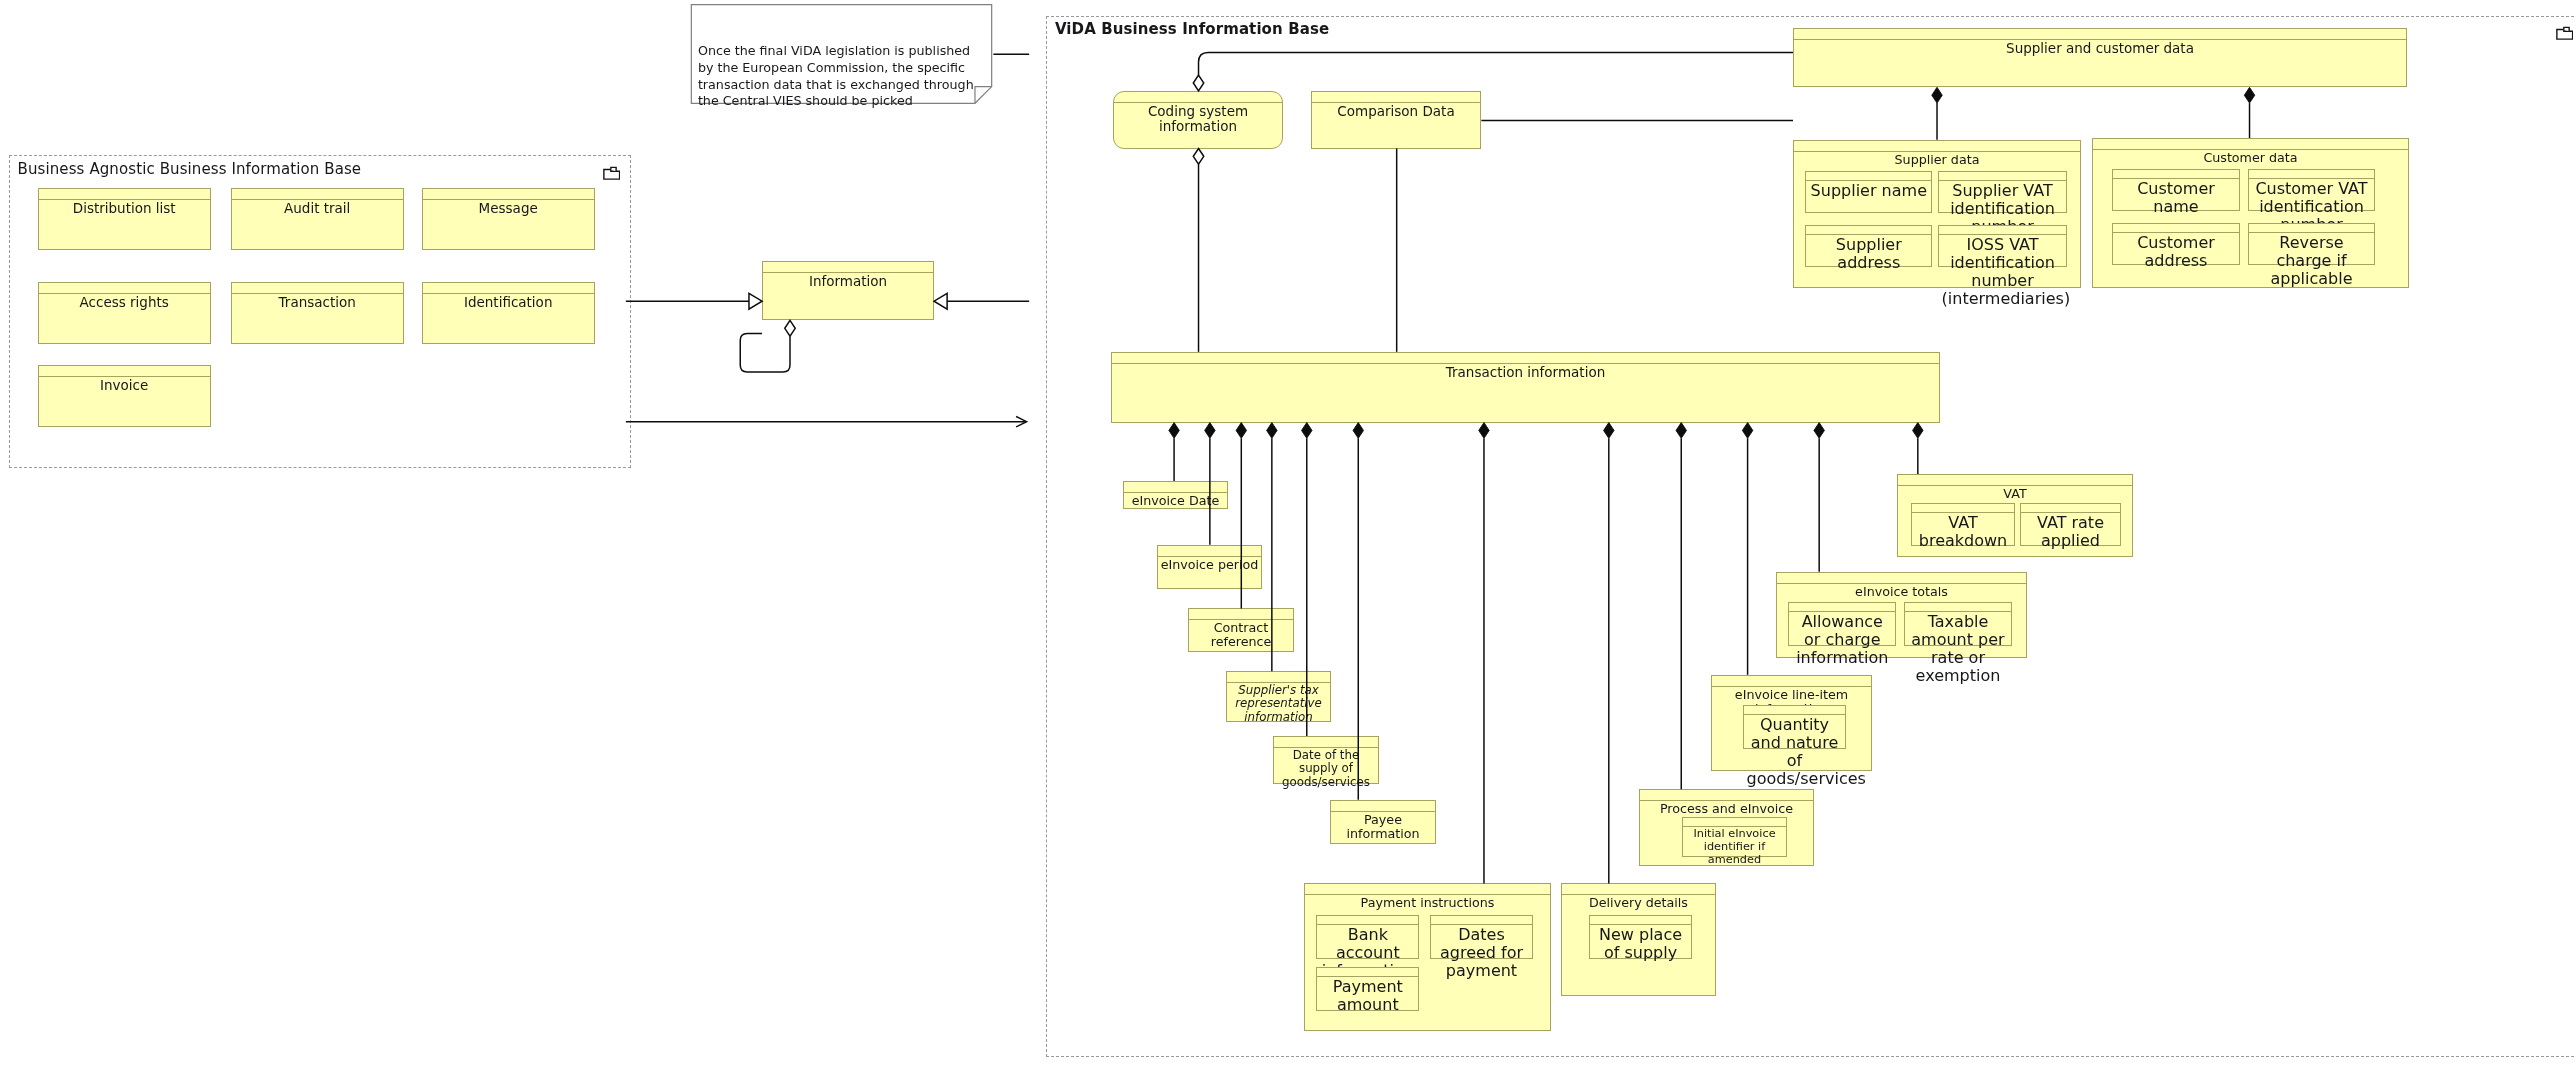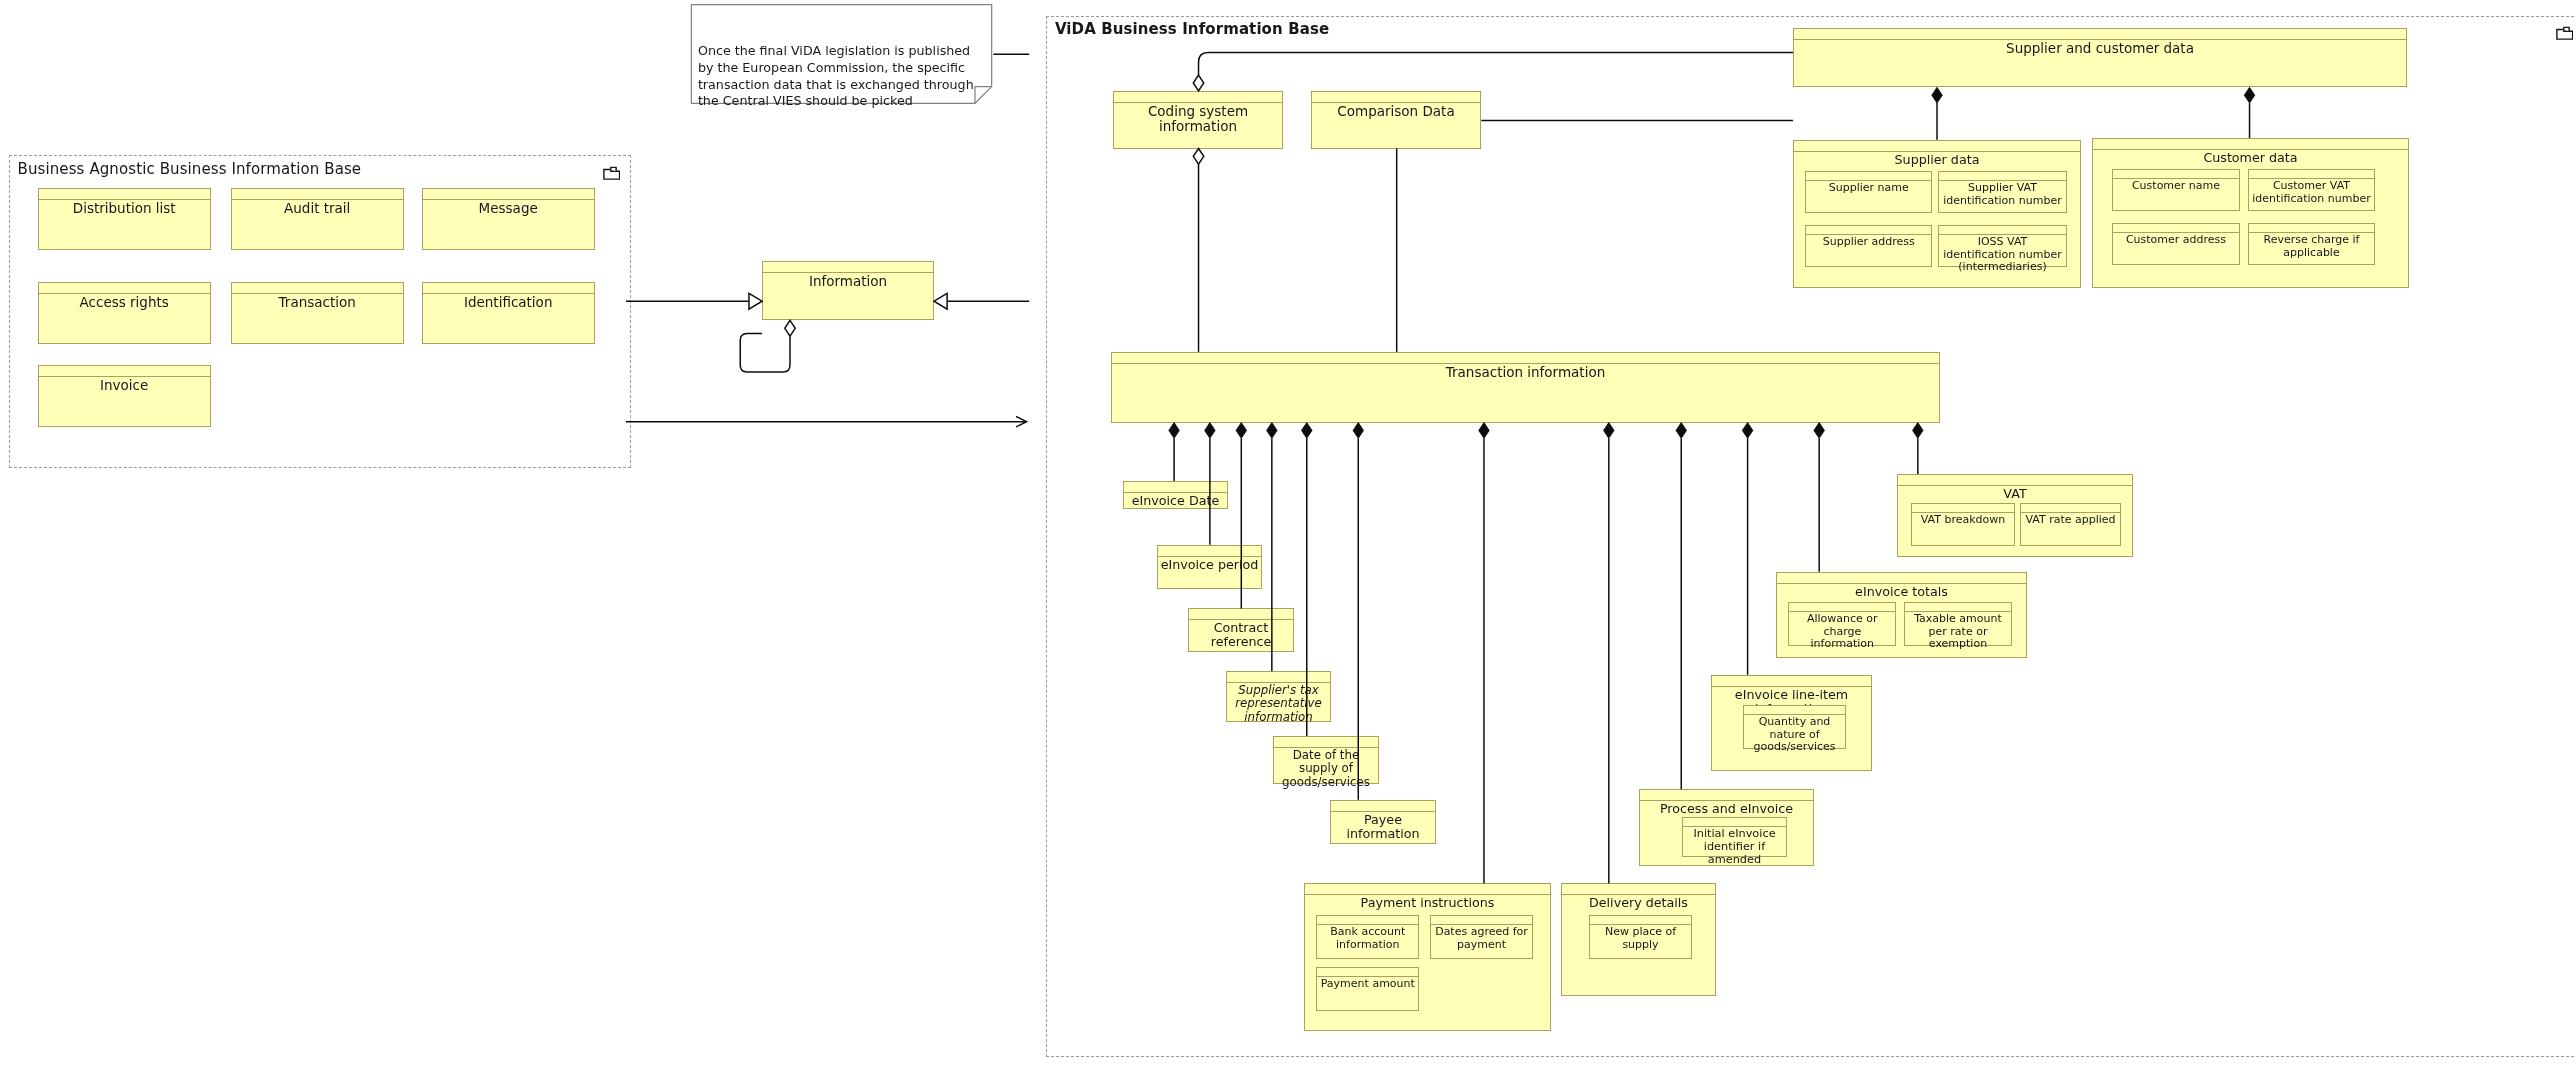--- a/index.html
+++ b/index.html
@@ -60,21 +60,21 @@
     padding:1.7px 2.6px 0 2.6px;
     line-height:1.12;
     box-sizing:border-box;
     white-space:pre-line;
   }
   .uml.sm > .title{font-size:13.5px;}
   .uml.xs > .title{font-size:12.7px;}
   .uml.tiny > .title{font-size:11.8px;}
   .uml.nano{border-width:1px;}
   .uml.nano > .band{height:8.7px;flex:0 0 8.7px;border-bottom-width:1px;}
-  .uml.nano > .title{font-size:11px;}
+  .uml.nano > .title{font-size:16px;}
   .uml.nano2 > .title{font-size:11.3px;}
   
   .note{
     position:absolute;
     box-sizing:border-box;
     background:#ffffff;
     font-size:12.7px;
     line-height:1.32;
     color:#18191c;
     padding:6.1px 7.9px;
@@ -156,21 +156,21 @@
   </div>
 
   <div class="group" style="left:1046px;top:15.7px;width:1538px;height:1041px;font-weight:bold;">
     <div class="group-label">ViDA Business Information Base</div>
     <svg class="folder-icon" viewBox="0 0 20 16">
       <path d="M1,4 L1,15 L19,15 L19,6 L9,6 L9,4 Z" fill="#ffffff" stroke="#141414" stroke-width="1.6"></path>
       <path d="M9,4 L9,1.6 L15,1.6 L15,6" fill="#ffffff" stroke="#141414" stroke-width="1.6"></path>
     </svg>
   </div>
 
-  <div class="uml sm" style="left:1113px;top:91px;width:170px;height:58px;">
+  <div class="uml sm" style="left:1113px;top:91px;width:170px;height:58px;border-radius:11px;">
     <div class="band"></div>
     <div class="title">Coding system information</div>
   </div>
 
   <div class="uml sm" style="left:1311px;top:91px;width:170px;height:58px;">
     <div class="band"></div>
     <div class="title">Comparison Data</div>
   </div>
 
   <div class="uml sm" style="left:1793px;top:28px;width:614px;height:59px;">

